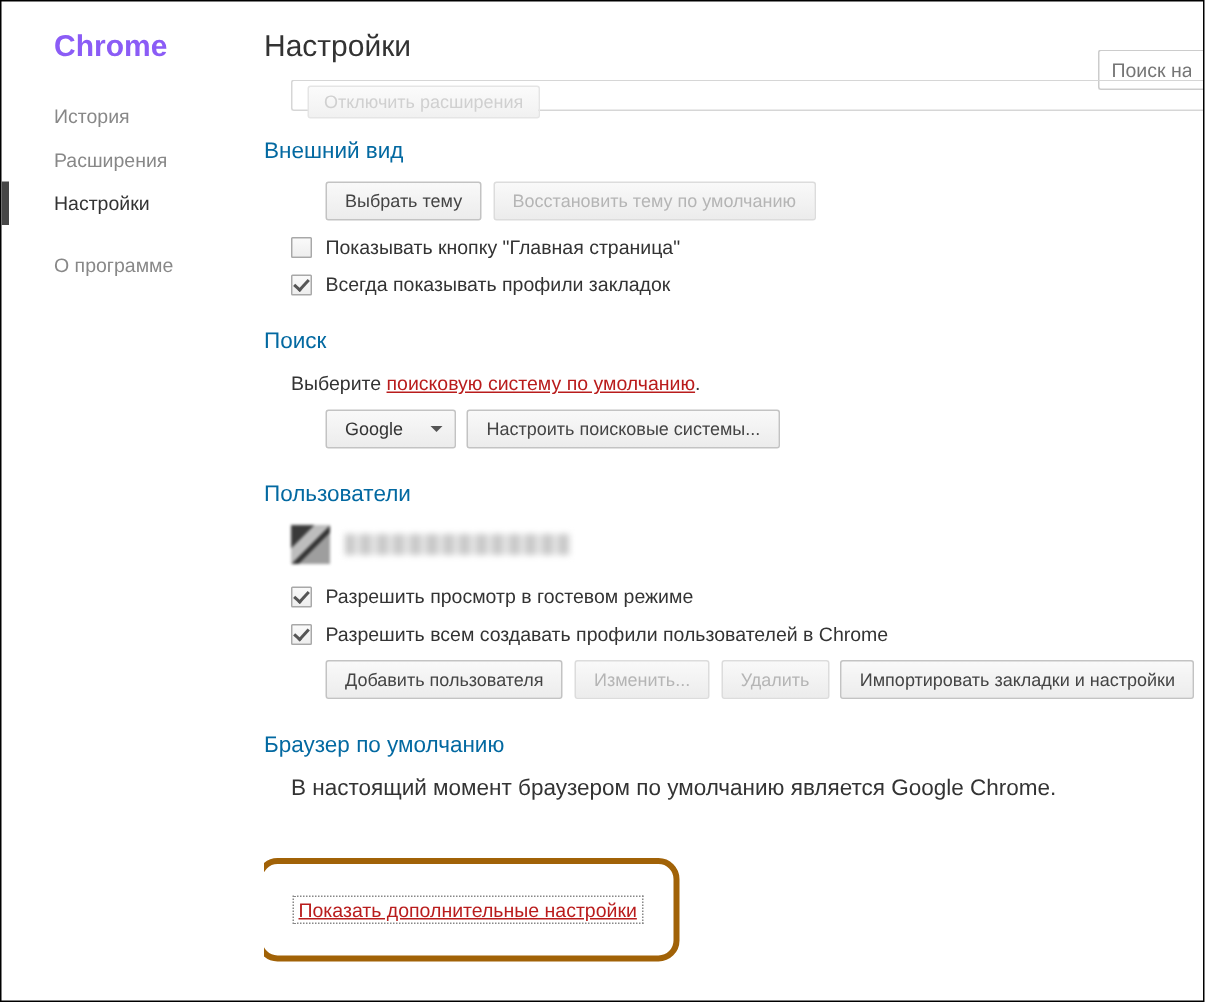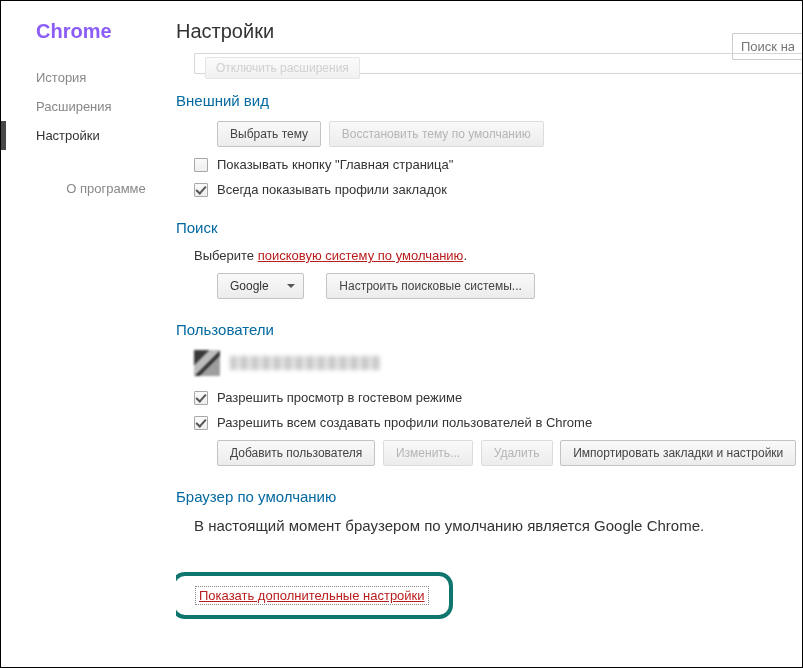--- a/index.html
+++ b/index.html
@@ -25,21 +25,21 @@
     color: #8b5cf6;
     font-weight: 700;
     padding: 0 0 20px 35px;
   }
   .nav-item {
     padding: 7px 0 7px 35px;
     color: #888;
     cursor: pointer;
     font-size: 13px;
   }
-  .nav-item.spacer { margin-top: 24px; text-align: center; }
+  .nav-item.spacer { margin-top: 12px; }
   .nav-item.active {
     border-left: 5px solid #474747;
     padding-left: 30px;
     color: #333;
   }
   .main {
     flex: 1;
     padding: 19px 0 0 0;
     overflow: hidden;
     position: relative;
@@ -139,21 +139,21 @@
   .link { color: #b91c1c; text-decoration: underline; cursor: pointer; }
   .select {
     display: inline-flex;
     align-items: center;
     background: linear-gradient(#f9f9f9,#ececec);
     border: 1px solid #c3c3c3;
     border-radius: 2px;
     padding: 5px 8px 5px 12px;
     font-size: 12px;
     cursor: pointer;
-    margin-right: 19px;
+    margin-right: 4px;
     vertical-align: middle;
   }
   .select .caret {
     margin-left: 18px;
     width: 0; height: 0;
     border-left: 4px solid transparent;
     border-right: 4px solid transparent;
     border-top: 4px solid #555;
   }
   .user-block {
@@ -171,23 +171,23 @@
     width: 150px; height: 14px;
     background: repeating-linear-gradient(90deg,#c7c7c7 0 6px,#e3e3e3 6px 11px);
     filter: blur(2px);
   }
   .default-browser-text {
     font-size: 15px;
     margin-bottom: 8px;
   }
   .highlight-wrap {
     display: inline-block;
-    border: 4px solid #0f766e;
+    border: 4px solid #a16207;
     border-radius: 14px;
-    padding: 10px 20px;
+    padding: 21px 20px;
     margin-left: -5px;
     margin-top: 16px;
     text-decoration: underline;
   }
   .adv-link {
     display: inline-block;
     border: 1px dotted #888;
     padding: 1px 3px;
   }
 </style>

